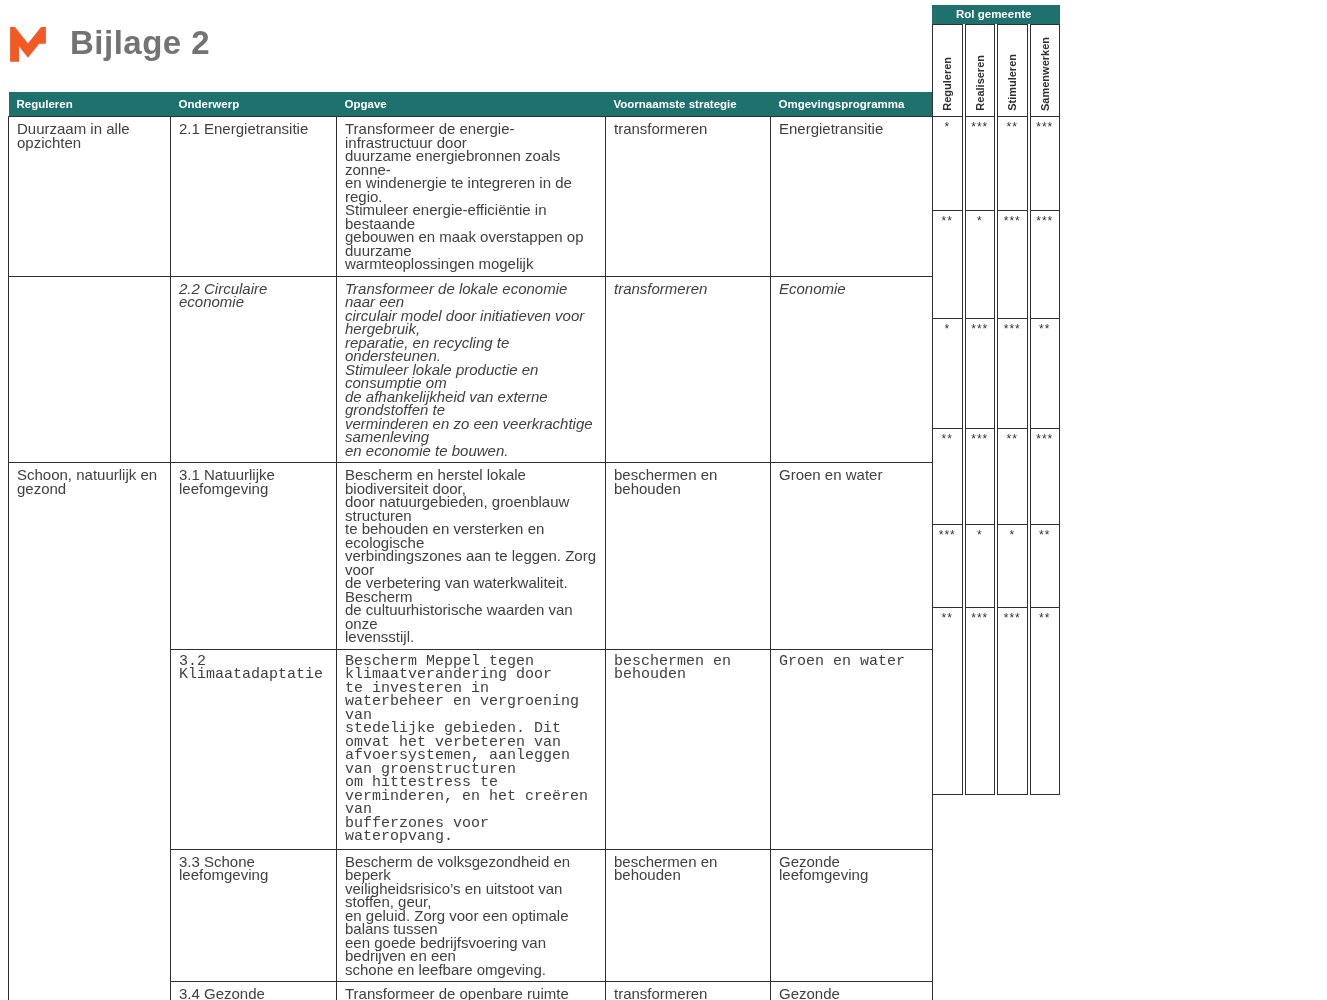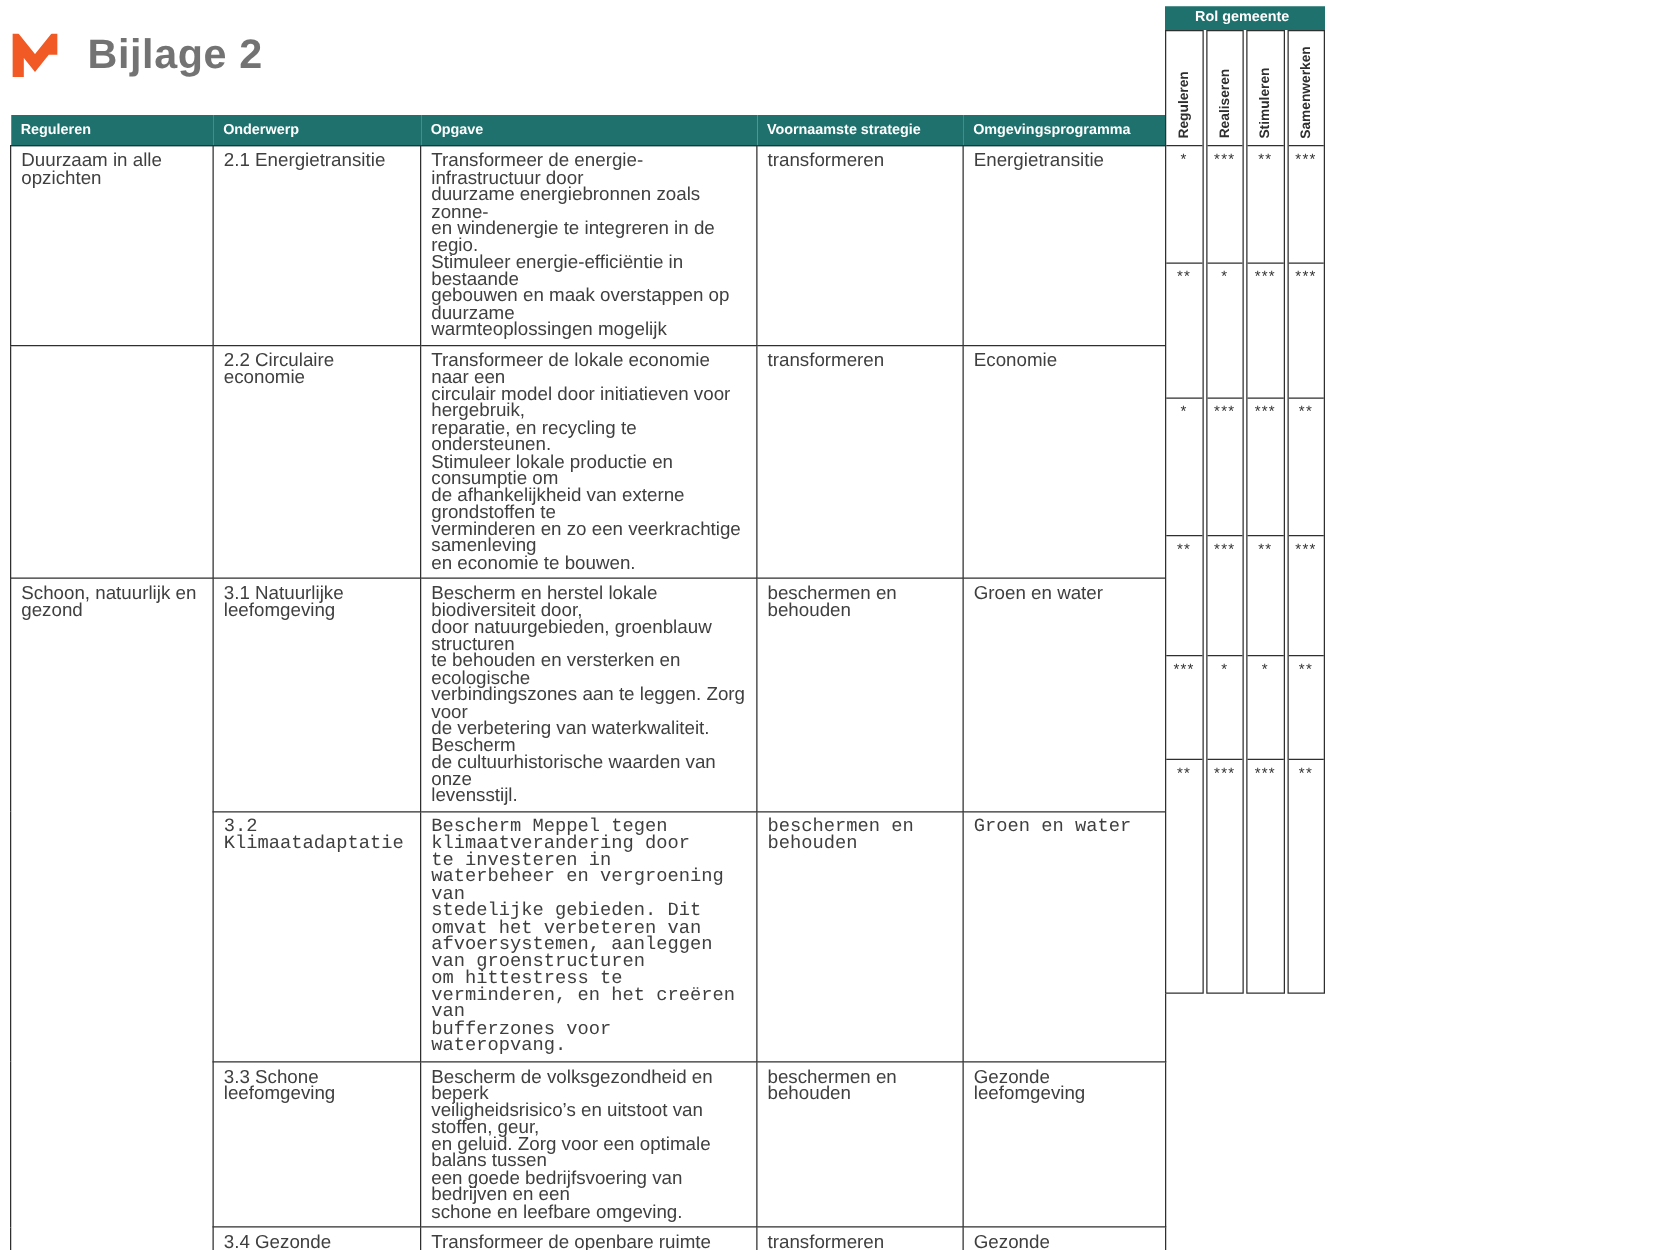--- a/index.html
+++ b/index.html
@@ -9,21 +9,21 @@
   .title{position:absolute;left:70px;top:24px;font-size:33px;font-weight:bold;color:#737373;letter-spacing:.5px;}
 
   
   .main-table{position:absolute;left:8px;top:92px;width:924px;border-collapse:collapse;table-layout:fixed;}
   .main-table th{background:#1f716d;color:#ffffff;font-size:11.5px;font-weight:bold;text-align:left;
                  padding:0 8px;height:24px;border:none;}
   .main-table td{border:1px solid #2f2f2f;vertical-align:top;padding:5px 8px;font-size:15px;
                  color:#3f3f3f;line-height:13.5px;overflow:hidden;}
   .c-reg{font-size:12.5px;line-height:15px;}
   .c-opg{white-space:pre-line;font-size:10.5px;}
-  .r0{height:94px;}.r1{height:108px;}.r2{height:110px;}.r3{height:96px;font-family:Liberation Mono, monospace;}.r4{height:102px;}.r5{height:186px;padding-left:42px;}
+  .r0{height:94px;}.r1{height:108px;font-style:italic;}.r2{height:110px;}.r3{height:96px;font-family:Liberation Mono, monospace;}.r4{height:102px;}.r5{height:186px;padding-left:42px;}
 
   
   .rol{position:absolute;left:932px;top:5px;width:128px;}
   .rol-title{background:#1f716d;color:#ffffff;font-weight:bold;font-size:11.5px;height:19px;line-height:19px;
              padding-left:24px;box-sizing:border-box;}
   .strips{display:flex;gap:2px;}
   .strip{flex:1;border:1px solid #2f2f2f;background:#ffffff;display:flex;flex-direction:column;box-sizing:border-box;}
   .strip-label{height:92px;border-bottom:1px solid #2f2f2f;box-sizing:border-box;display:flex;
                align-items:flex-end;justify-content:center;padding-bottom:5px;}
   .strip-label span{writing-mode:vertical-rl;transform:rotate(180deg);font-size:11px;font-weight:bold;

